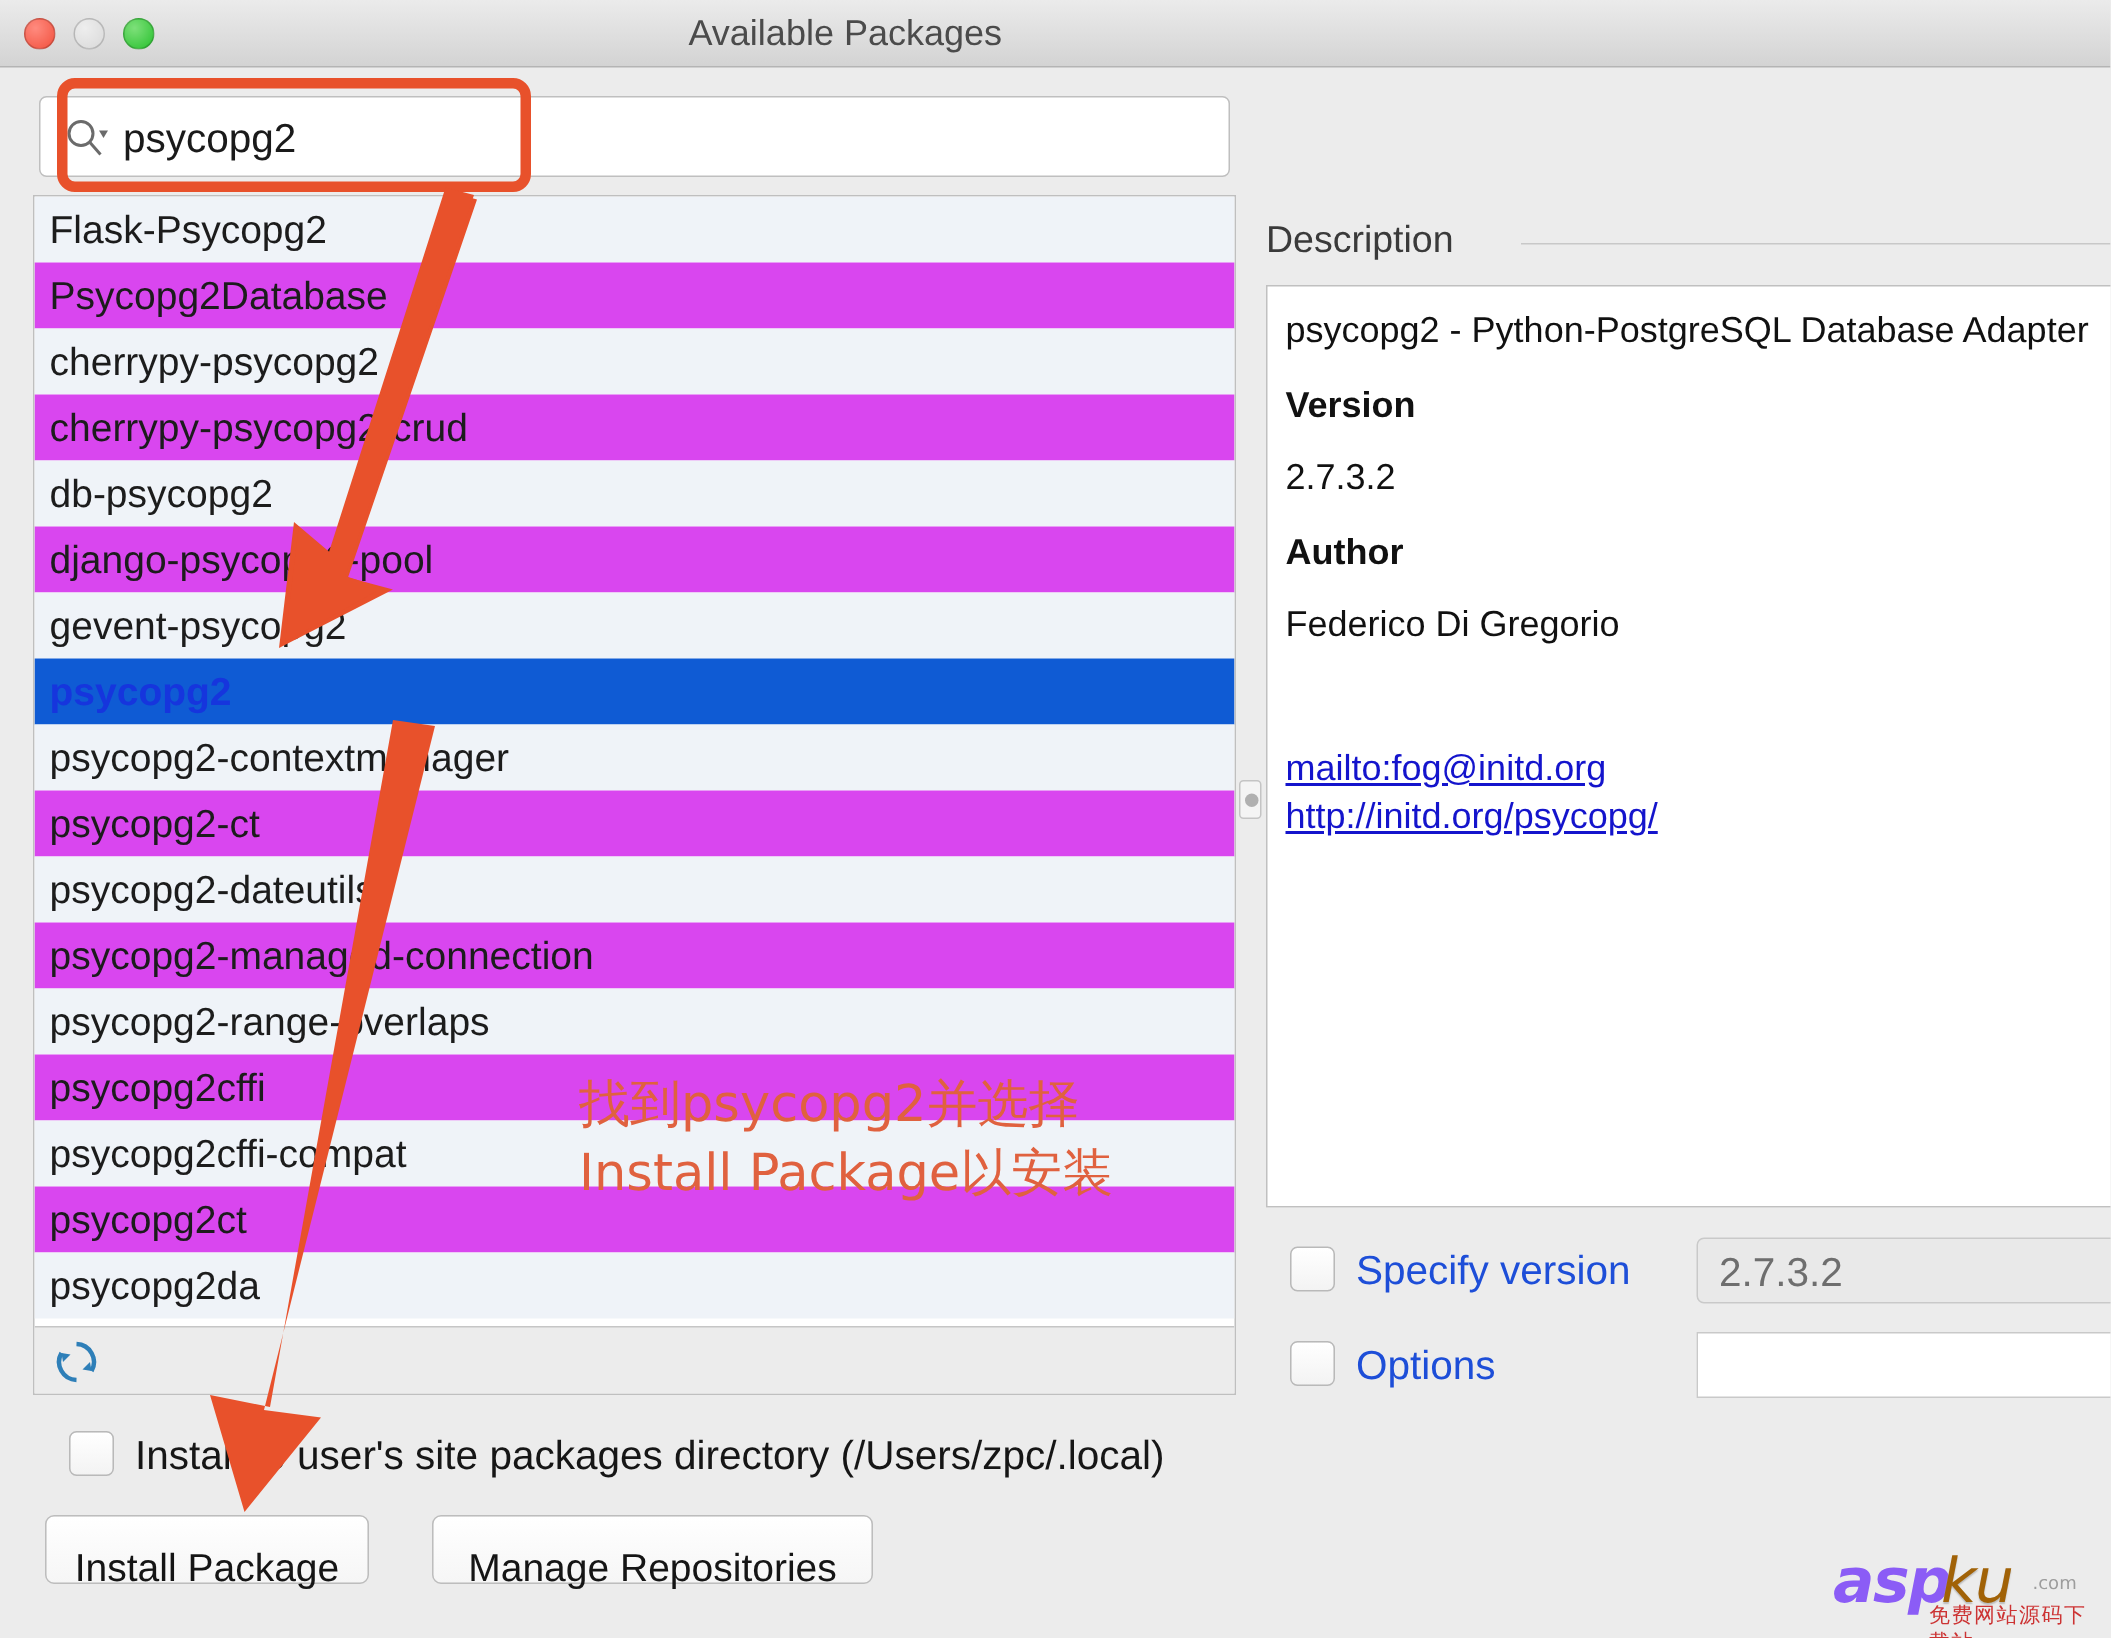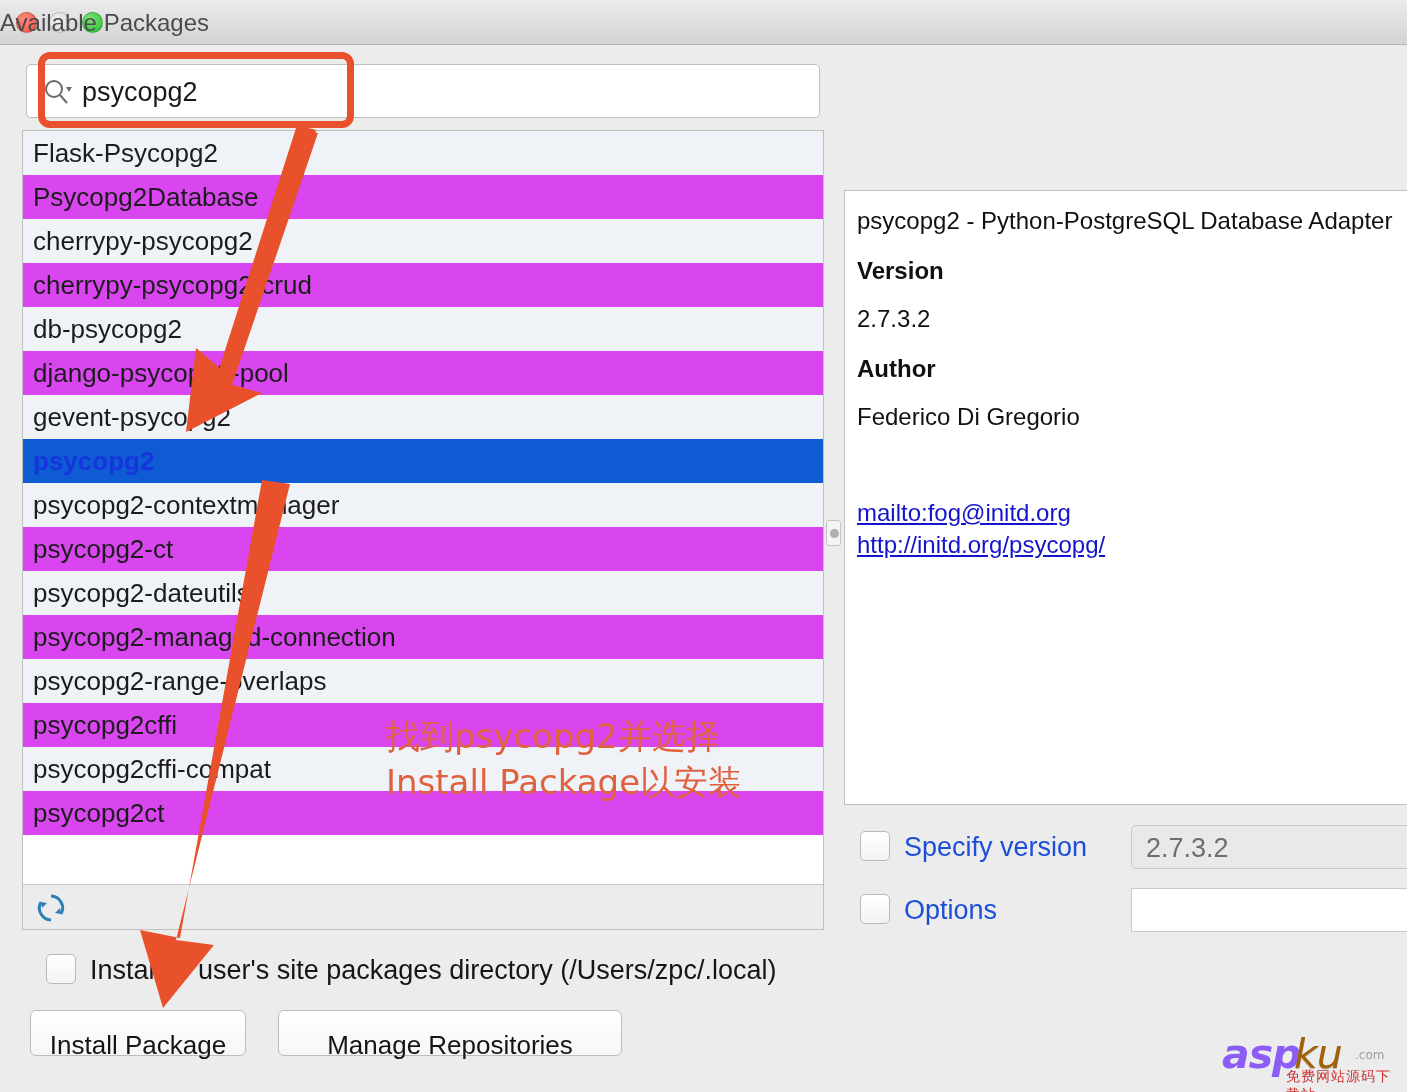--- a/index.html
+++ b/index.html
@@ -27,21 +27,21 @@
   .lights { position: absolute; left: 16px; top: 12px; display: flex; gap: 12px; }
   .light {
     width: 21px; height: 21px; border-radius: 50%;
     border: 1px solid rgba(0,0,0,0.18);
   }
   .light.red    { background: radial-gradient(circle at 35% 30%, #ff8b7f, #f2513e); }
   .light.yellow { background: radial-gradient(circle at 35% 30%, #eeeeee, #d9d9d9); }
   .light.green  { background: radial-gradient(circle at 35% 30%, #7ee07a, #29c12f); }
   .window-title {
     position: absolute; left: 0; top: 0; width: 1127px; height: 45px;
-    line-height: 45px; text-align: left;
+    line-height: 45px; text-align: center;
     font-size: 24px; color: #4b4b4b;
   }
 
   
   .search-wrap {
     position: absolute; left: 26px; top: 60px;
     width: 794px; height: 62px;
     background: #ececec;
   }
   .search-field {
@@ -197,21 +197,21 @@
     position: absolute; top: 1010px;
     height: 46px; line-height: 44px;
     background: linear-gradient(to bottom, #ffffff, #f6f6f6);
     border: 1px solid #bdbdbd; border-radius: 6px;
     font-size: 26px; color: #151515;
     text-align: center;
     padding: 12px 18px;
     cursor: pointer;
   }
   .btn.install { left: 30px; width: 216px; }
-  .btn.manage  { left: 278px; width: 344px; }
+  .btn.manage  { left: 288px; width: 294px; }
 
   
   .anno-box {
     position: absolute; left: 38px; top: 52px;
     width: 316px; height: 76px;
     border: 7px solid #e8512b; border-radius: 12px;
     pointer-events: none;
   }
   .anno-text {
     position: absolute;
@@ -292,35 +292,40 @@
         <div class="pkg-row alt">gevent-psycopg2</div>
         <div class="pkg-row selected">psycopg2</div>
         <div class="pkg-row alt">psycopg2-contextmanager</div>
         <div class="pkg-row">psycopg2-ct</div>
         <div class="pkg-row alt">psycopg2-dateutils</div>
         <div class="pkg-row">psycopg2-managed-connection</div>
         <div class="pkg-row alt">psycopg2-range-overlaps</div>
         <div class="pkg-row">psycopg2cffi</div>
         <div class="pkg-row alt">psycopg2cffi-compat</div>
         <div class="pkg-row">psycopg2ct</div>
+        <div class="pkg-row alt">psycopg2da</div>
       </div>
     <div class="list-footer">
       <svg class="refresh-icon" viewBox="0 0 32 32">
         <path d="M16 4 A12 12 0 0 1 26 22" fill="none" stroke="#2e7fb8" stroke-width="3"></path>
         <path d="M16 28 A12 12 0 0 1 6 10" fill="none" stroke="#2e7fb8" stroke-width="3"></path>
         <polygon points="26,22 20,21 25,16" fill="#2e7fb8"></polygon>
         <polygon points="6,10 12,11 7,16" fill="#2e7fb8"></polygon>
       </svg>
     </div>
   </div>
 
   <div class="splitter">
     <div class="splitter-grip"></div>
   </div>
 
+  <div class="desc-header">
+    <span class="desc-title">Description</span>
+    <div class="desc-rule"></div>
+  </div>
 
   <div class="desc-box">
     <div class="desc-line">psycopg2 - Python-PostgreSQL Database Adapter</div>
     <div class="desc-line bold">Version</div>
     <div class="desc-line">2.7.3.2</div>
     <div class="desc-line bold">Author</div>
     <div class="desc-line">Federico Di Gregorio</div>
     <div class="desc-gap"></div>
     <span class="desc-link">mailto:fog@initd.org</span>
     <span class="desc-link">http://initd.org/psycopg/</span>

